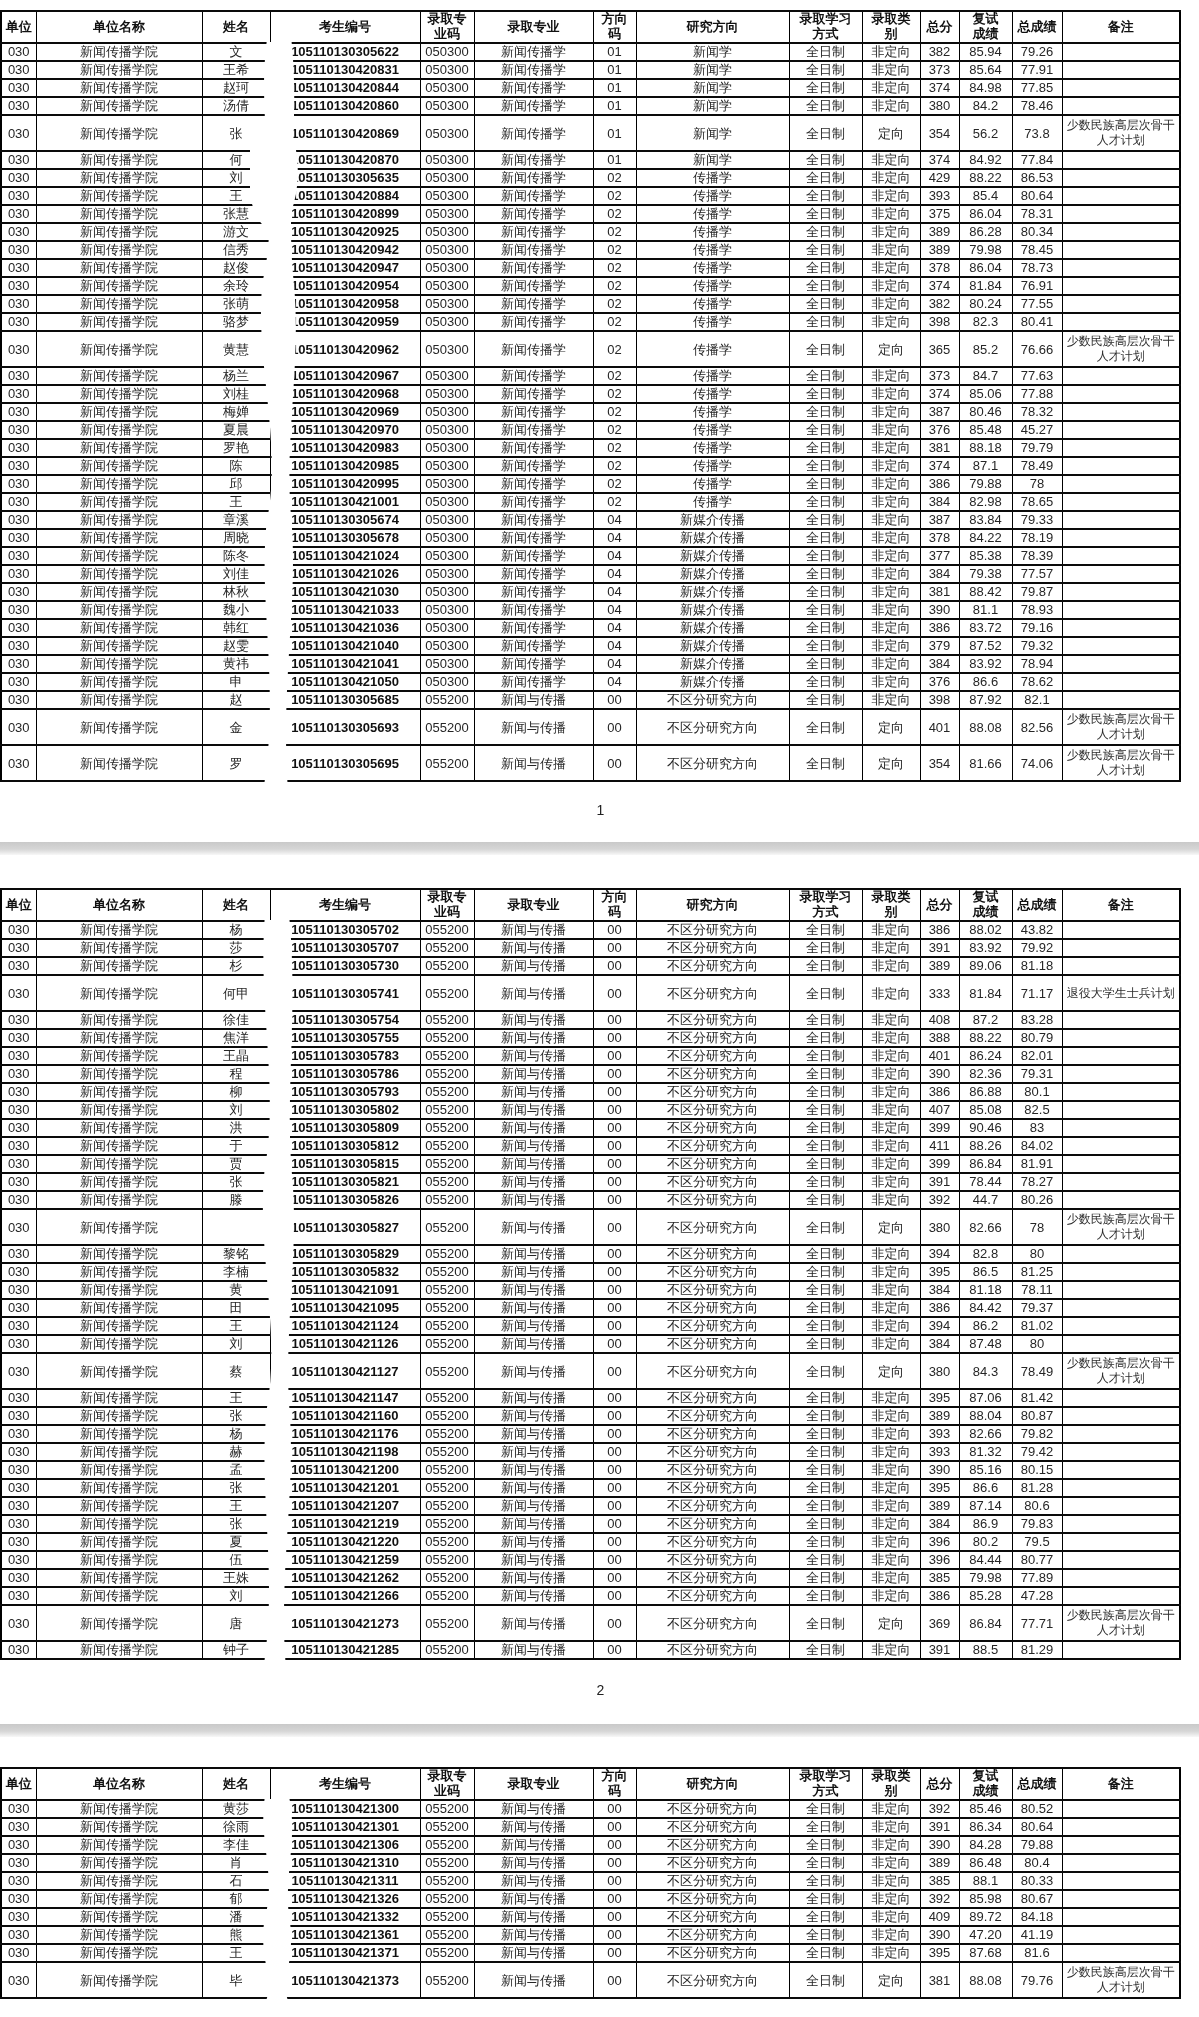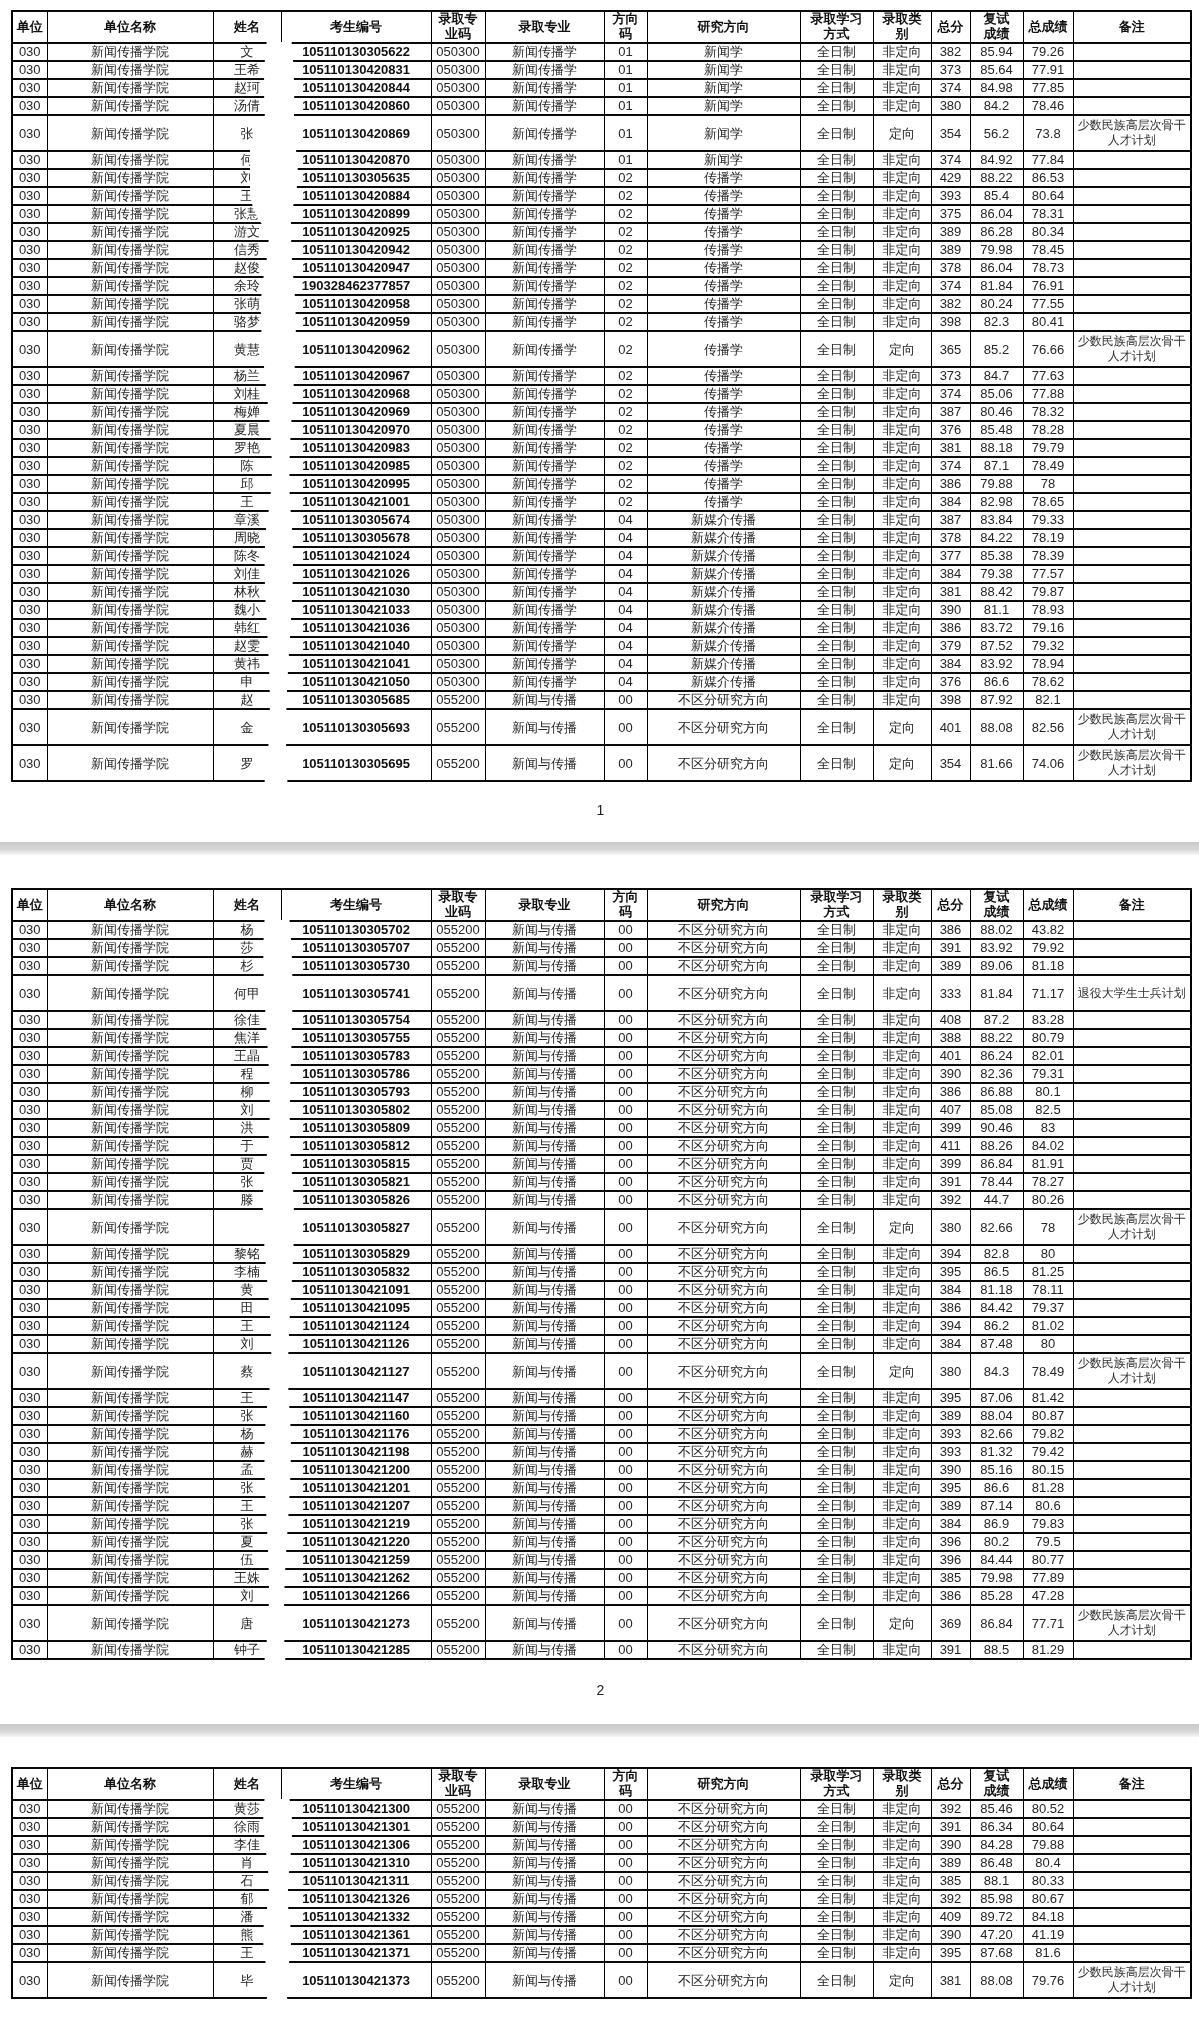--- a/index.html
+++ b/index.html
@@ -2,21 +2,21 @@
 <html><head>
 <meta charset="utf-8">
 <style>
   html,body{margin:0;padding:0;background:#ffffff;}
   body{width:1199px;height:2017px;overflow:hidden;font-family:"Liberation Sans","DejaVu Sans",sans-serif;}
   .canvas{position:relative;width:1199px;height:2017px;background:#ffffff;}
   .page{position:relative;}
   .page.p1{margin-top:10px;}
   .page.p2{margin-top:33px;}
   .page.p3{margin-top:30px;}
-  table.admission{border-collapse:collapse;table-layout:fixed;margin-left:11px;width:1179px;border:2px solid #000;background:#fff;}
+  table.admission{border-collapse:collapse;table-layout:fixed;width:1179px;border:2px solid #000;background:#fff;}
   th,td{border-left:1px solid #000;border-right:1px solid #000;border-top:2px solid #0a0a0a;border-bottom:2px solid #0a0a0a;
         padding:0 1px;text-align:center;vertical-align:middle;color:#262626;overflow:hidden;}
   th{font-size:13px;font-weight:bold;color:#111;white-space:pre-line;height:30px;line-height:1.15;}
   td{font-size:13px;height:16px;line-height:16px;white-space:nowrap;}
   tr.tall td{height:34px;line-height:15px;white-space:normal;}
   td.num{font-weight:600;color:#111;letter-spacing:0;}
   td.remark{font-size:12px;line-height:14px;white-space:normal;word-break:break-all;color:#2e2e2e;}
   .page-number{width:1179px;margin-left:11px;text-align:center;font-size:14px;color:#222;}
   .pn1{margin-top:20px;}
   .pn2{margin-top:22px;}
@@ -261,21 +261,21 @@
             <td>非定向</td>
             <td>378</td>
             <td>86.04</td>
             <td>78.73</td>
             <td class="remark"></td>
           </tr>
           <tr>
             <td>030</td>
             <td>新闻传播学院</td>
             <td>余玲</td>
-            <td class="num">190328462377857</td>
+            <td class="num">105110130420954</td>
             <td>050300</td>
             <td>新闻传播学</td>
             <td>02</td>
             <td>传播学</td>
             <td>全日制</td>
             <td>非定向</td>
             <td>374</td>
             <td>81.84</td>
             <td>76.91</td>
             <td class="remark"></td>
@@ -382,21 +382,21 @@
             <td>夏晨</td>
             <td class="num">105110130420970</td>
             <td>050300</td>
             <td>新闻传播学</td>
             <td>02</td>
             <td>传播学</td>
             <td>全日制</td>
             <td>非定向</td>
             <td>376</td>
             <td>85.48</td>
-            <td>78.28</td>
+            <td>45.27</td>
             <td class="remark"></td>
           </tr>
           <tr>
             <td>030</td>
             <td>新闻传播学院</td>
             <td>罗艳</td>
             <td class="num">105110130420983</td>
             <td>050300</td>
             <td>新闻传播学</td>
             <td>02</td>

